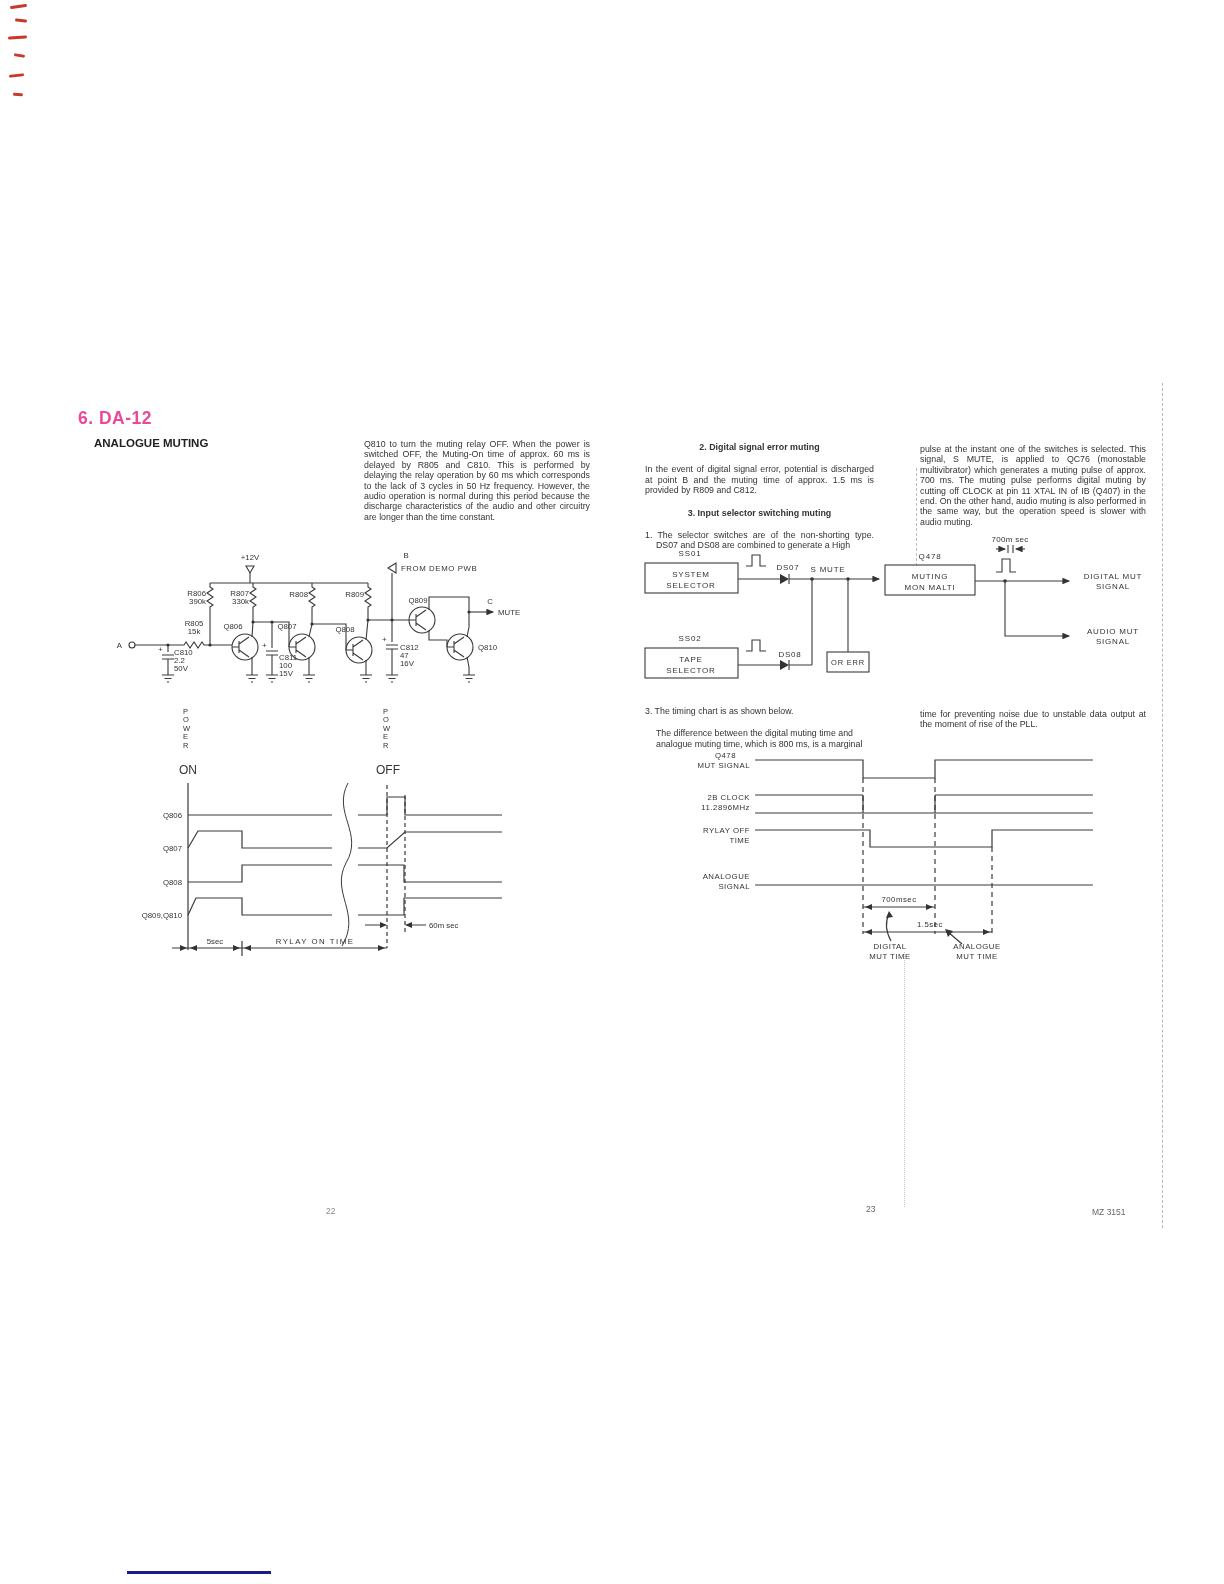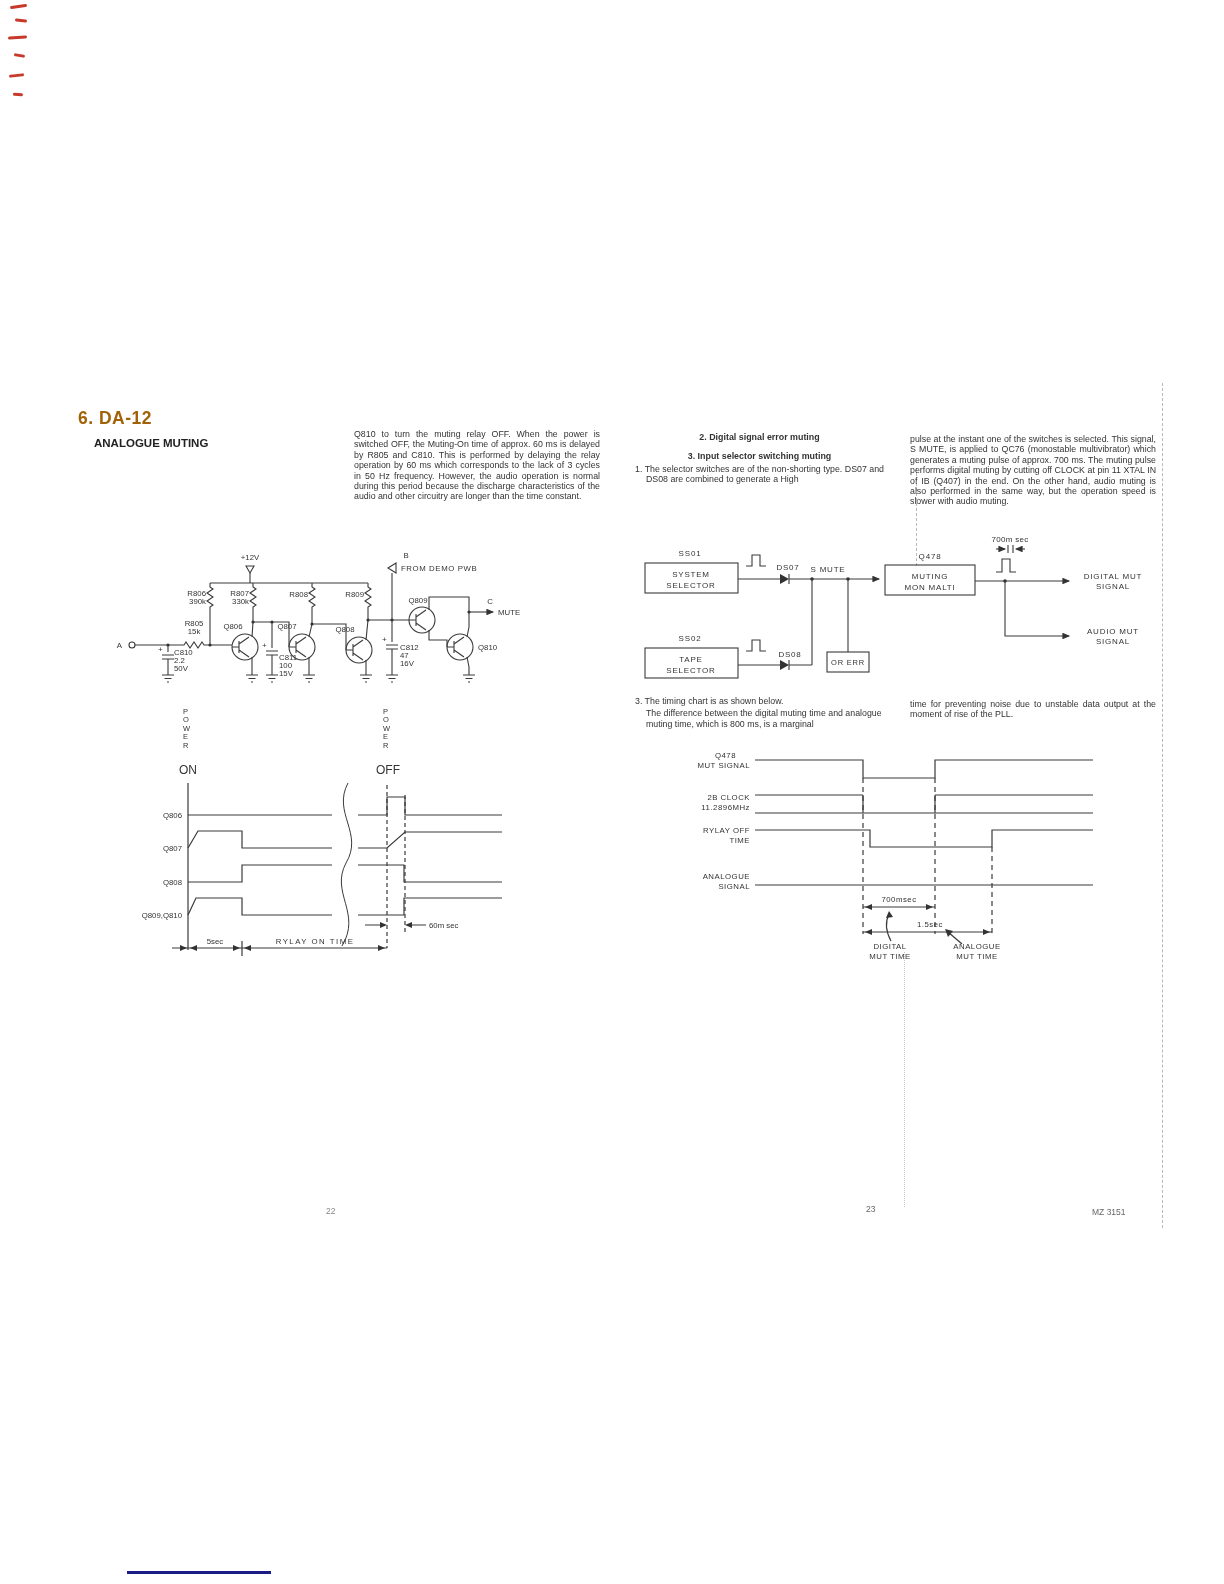--- a/index.html
+++ b/index.html
@@ -1,23 +1,23 @@
 <!DOCTYPE html>
 <html><head>
 <meta charset="utf-8">
 <style>
   html,body{margin:0;padding:0;background:#e8e8e8;}
   #page{position:relative;width:1224px;height:1584px;background:#ffffff;overflow:hidden;
         font-family:"Liberation Sans",sans-serif;color:#2b2b2b;}
   .abs{position:absolute;}
   .col{position:absolute;width:253px;font-size:8.8px;line-height:10.4px;text-align:justify;color:#333;}
-  .col p{margin:2px;}
+  .col p{margin:12px;}
   .hd{font-weight:bold;font-size:8.9px;margin:0 0 1px 0;text-align:center;}
   .hang{padding-left:11px;text-indent:-11px;}
-  #title{position:absolute;left:78px;top:408px;font-size:17.5px;font-weight:bold;letter-spacing:.5px;color:#a16207;}
+  #title{position:absolute;left:78px;top:408px;font-size:17.5px;font-weight:bold;letter-spacing:.5px;color:#ec4899;}
   #subtitle{position:absolute;left:78px;top:437px;font-size:11.5px;font-weight:bold;color:#222;margin-left:16px;}
   .vtext{position:absolute;width:5px;font-size:7.5px;line-height:8.4px;word-break:break-all;color:#333;letter-spacing:0;}
   .smalllab{position:absolute;font-size:12px;color:#333;}
   svg text{font-family:"Liberation Sans",sans-serif;fill:#333;}
   .footer-num{position:absolute;font-size:8.5px;color:#666;}
   #bluebar{position:absolute;left:127px;top:1571px;width:144px;height:3px;background:#1c1c86;}
   .foldline{position:absolute;width:0;}
   .redmark{position:absolute;background:#c8392b;border-radius:2px;height:3px;}
 </style>
 </head>
@@ -39,20 +39,21 @@
   <div id="title">6. DA-12</div>
   <div id="subtitle">ANALOGUE MUTING</div>
 
 
   <div class="col" style="left:352px;top:427px;width:250px;">
     <p>Q810 to turn the muting relay OFF. When the power is switched OFF, the Muting-On time of approx. 60 ms is delayed by R805 and C810. This is performed by delaying the relay operation by 60 ms which corresponds to the lack of 3 cycles in 50 Hz frequency. However, the audio operation is normal during this period because the discharge characteristics of the audio and other circuitry are longer than the time constant.</p>
   </div>
 
   <div class="col" style="left:633px;top:430px;">
     <p class="hd">2. Digital signal error muting</p>
+    <p>In the event of digital signal error, potential is discharged at point B and the muting time of approx. 1.5 ms is provided by R809 and C812.</p>
     <p class="hd" style="margin-top:9px;">3. Input selector switching muting</p>
     <p class="hang">1. The selector switches are of the non-shorting type. DS07 and DS08 are combined to generate a High</p>
   </div>
 
   <div class="col" style="left:908px;top:432px;width:250px;">
     <p>pulse at the instant one of the switches is selected. This signal, S MUTE, is applied to QC76 (monostable multivibrator) which generates a muting pulse of approx. 700 ms. The muting pulse performs digital muting by cutting off CLOCK at pin 11 XTAL IN of IB (Q407) in the end. On the other hand, audio muting is also performed in the same way, but the operation speed is slower with audio muting.</p>
   </div>
 
   <div class="col" style="left:633px;top:694px;text-align:left;">
     <p class="hang">3. The timing chart is as shown below.</p>

